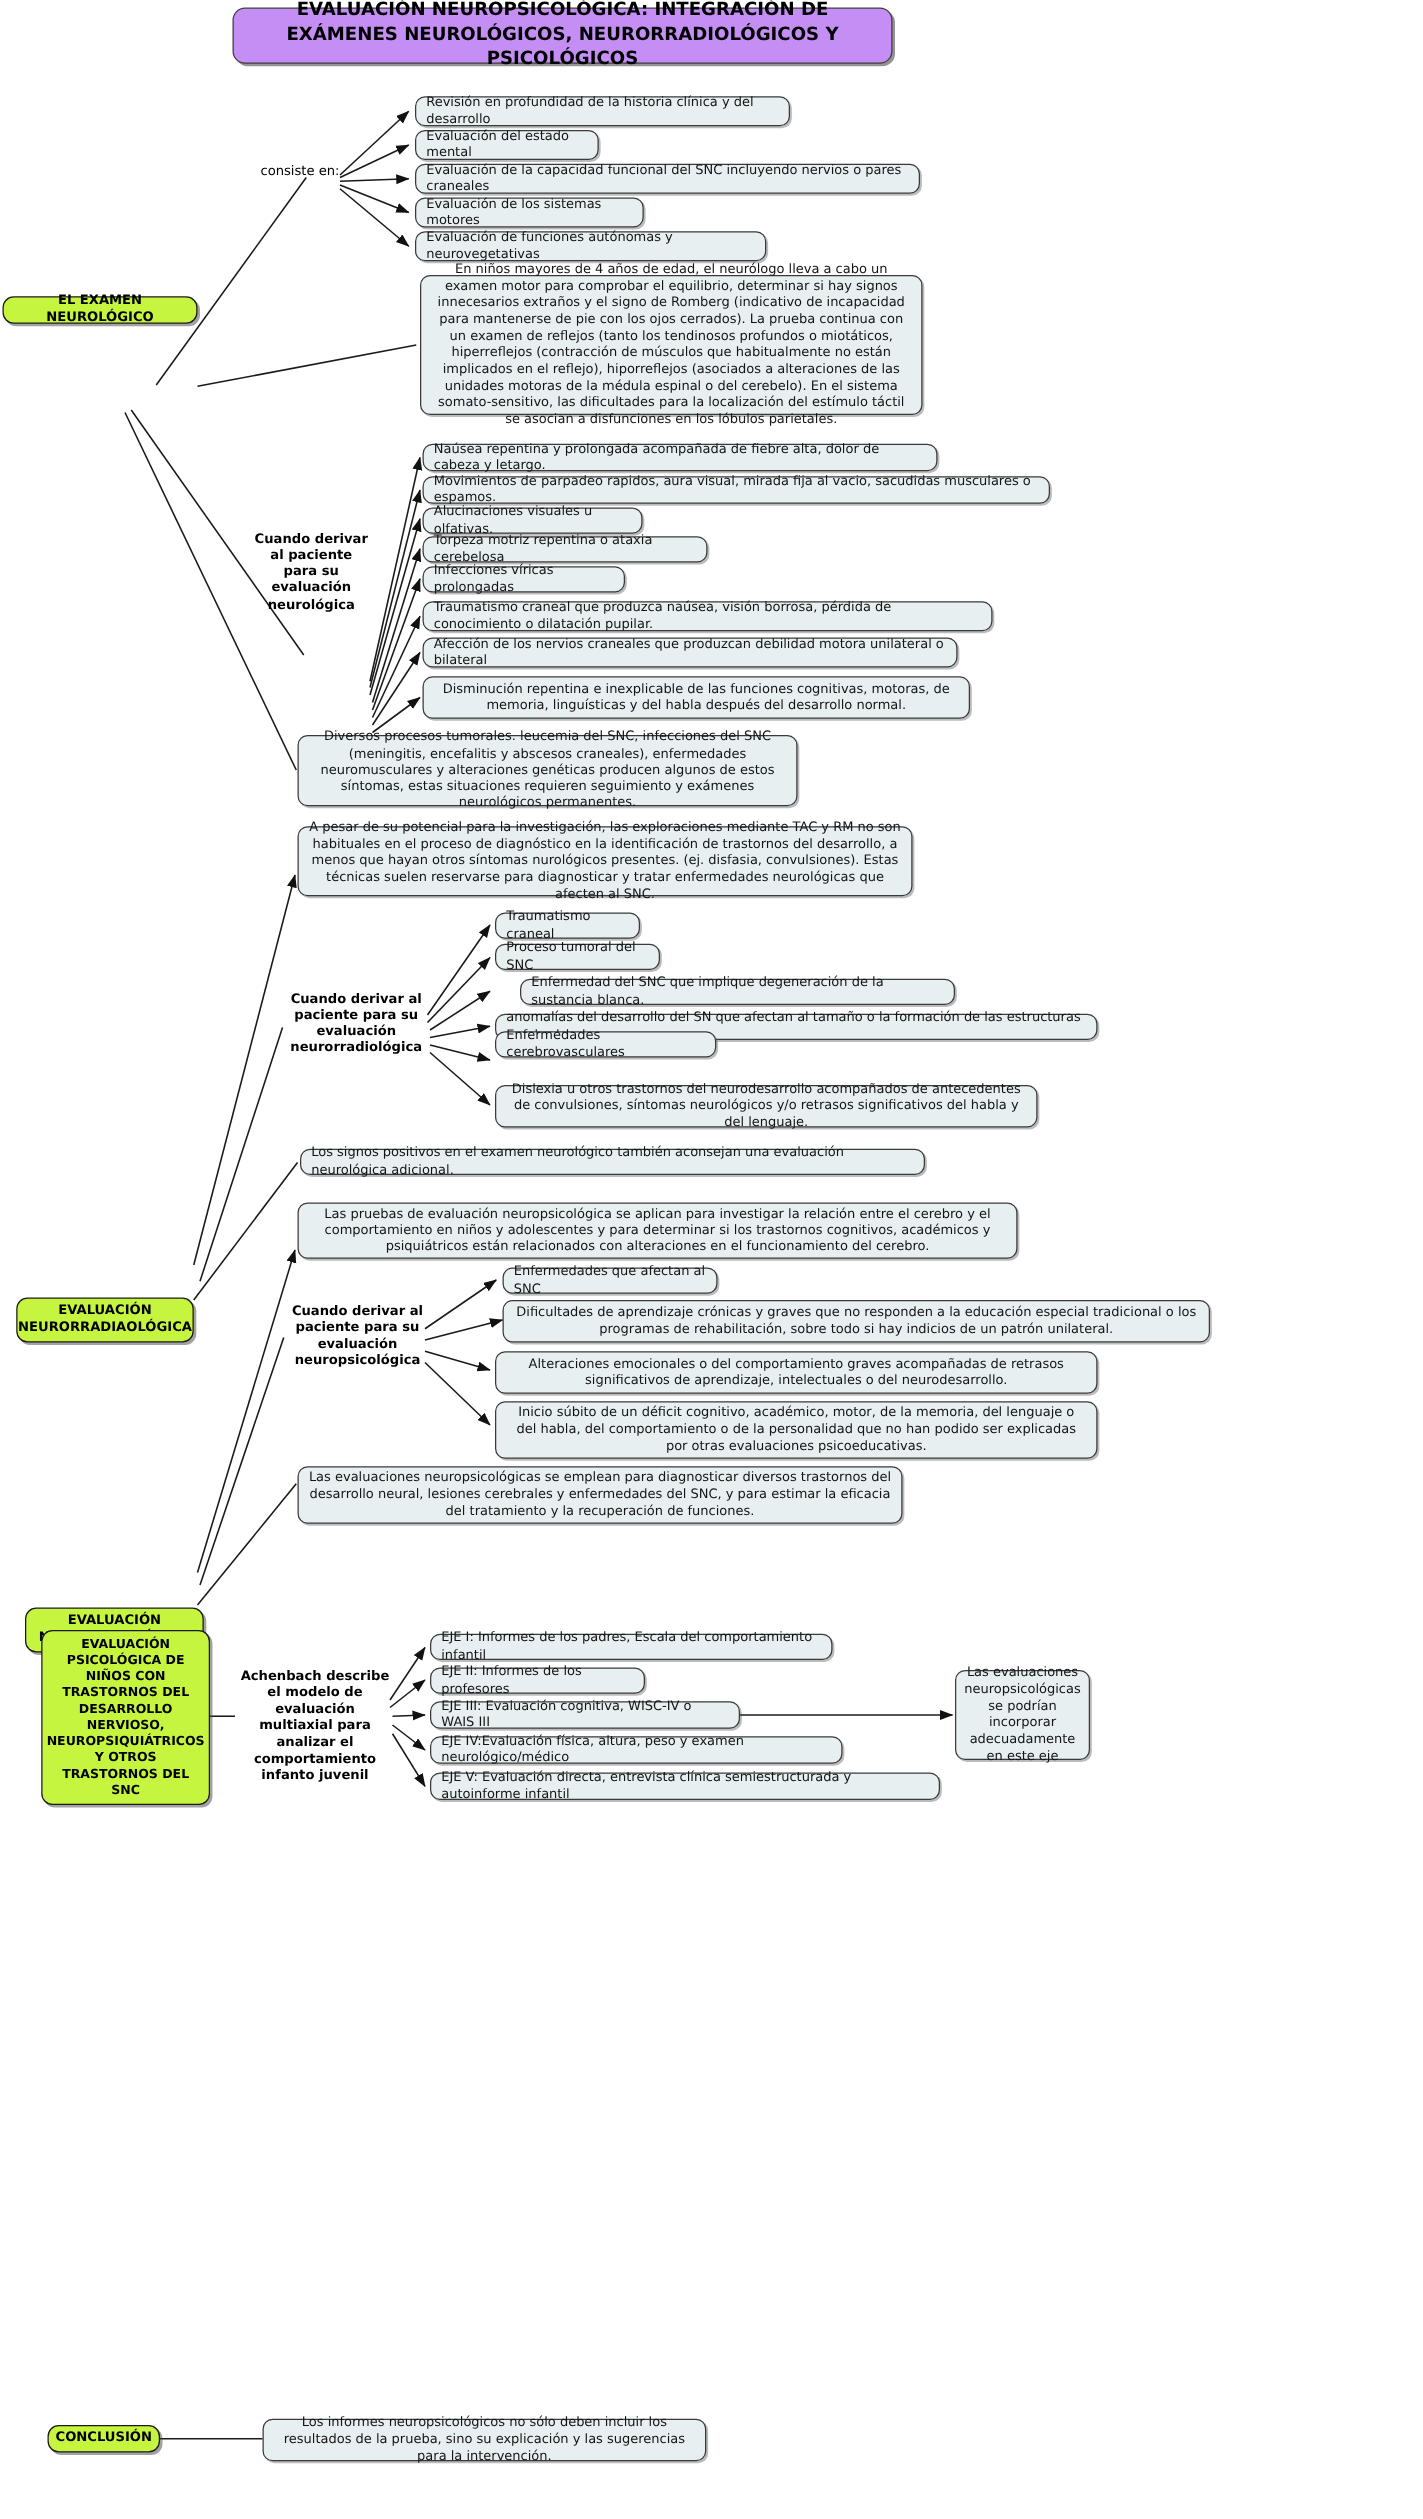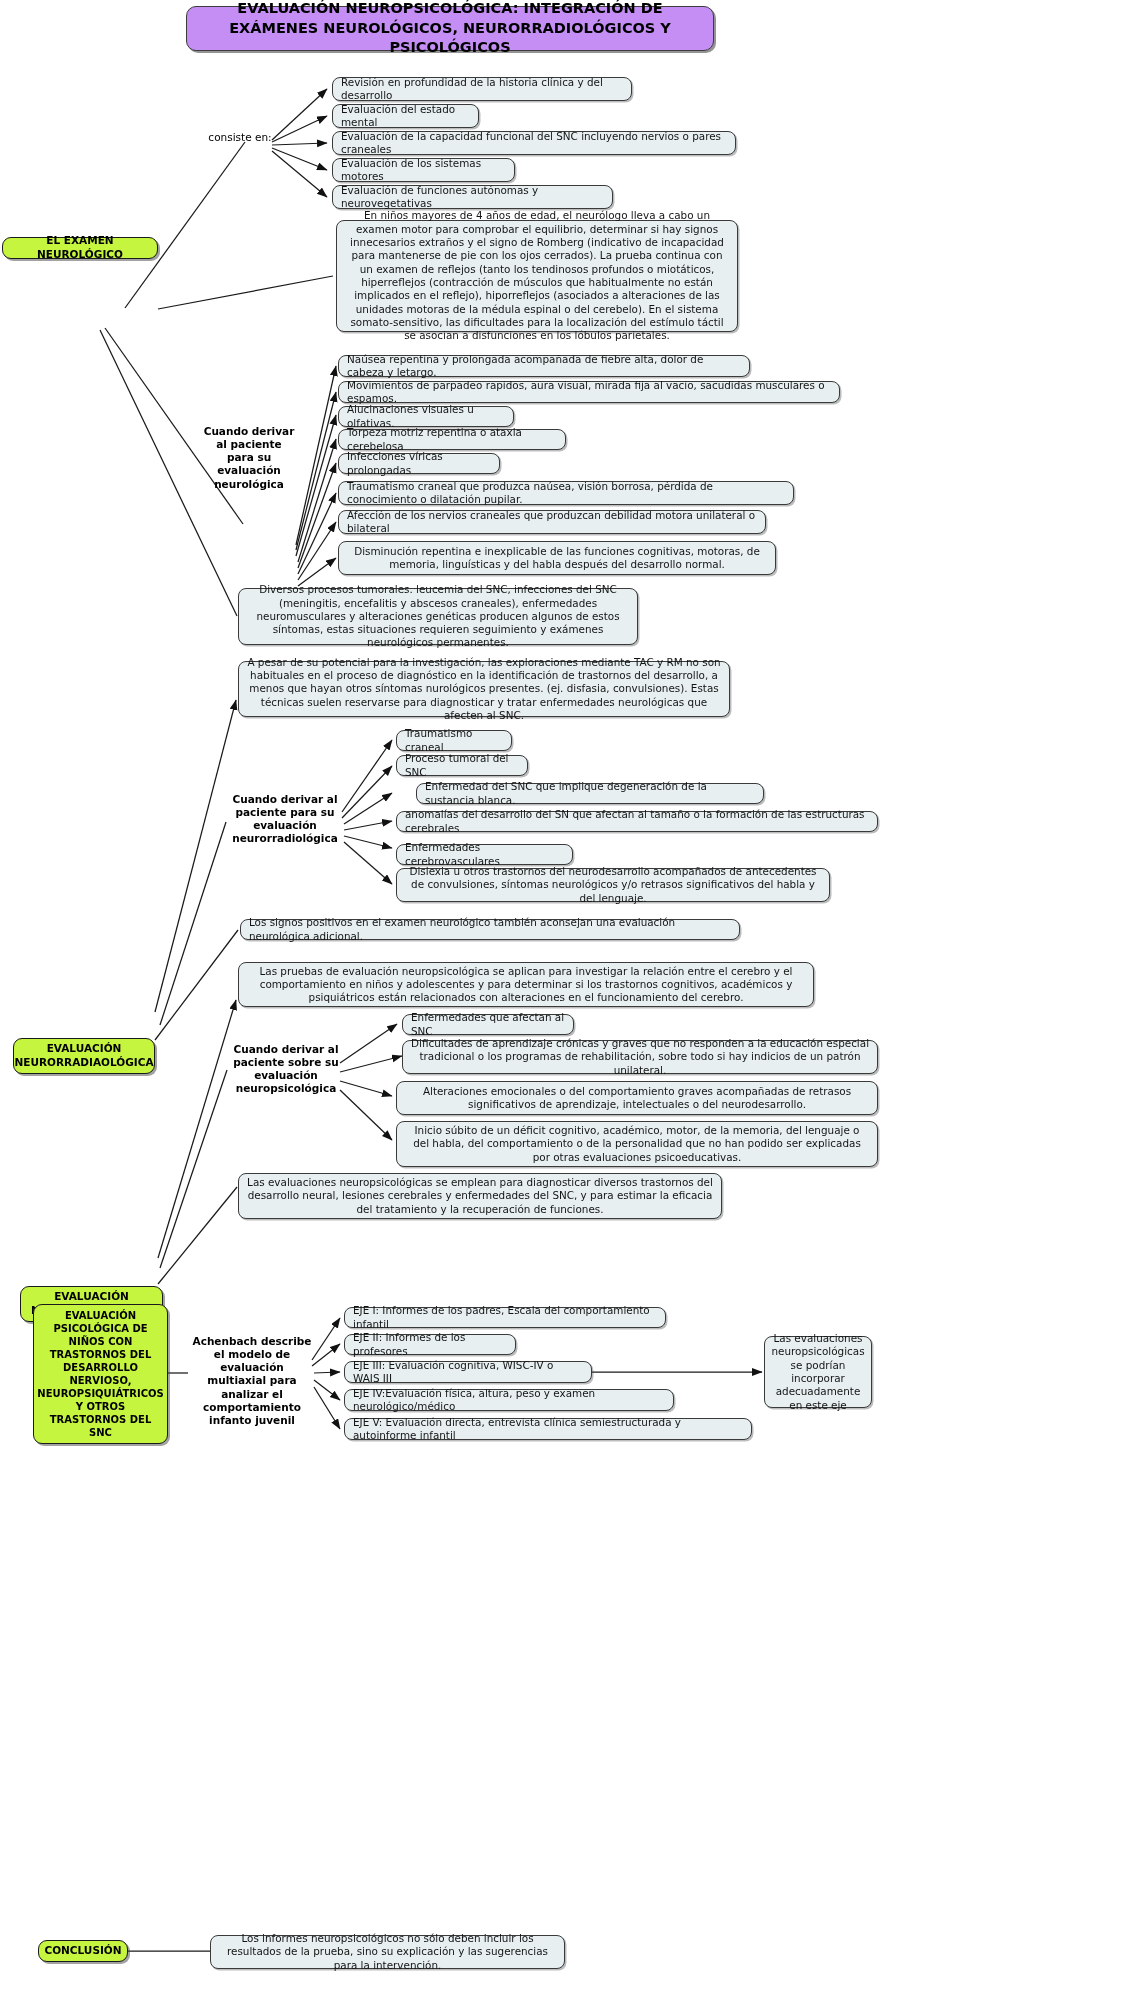--- a/index.html
+++ b/index.html
@@ -191,33 +191,33 @@
   <div class="node box para" style="left:238px; top:661px; width:492px; height:56px;">A pesar de su potencial para la investigación, las exploraciones mediante TAC y RM no son habituales en el proceso de diagnóstico  en la identificación de trastornos del desarrollo, a menos que hayan otros síntomas nurológicos presentes. (ej. disfasia, convulsiones). Estas técnicas suelen reservarse para diagnosticar y tratar enfermedades neurológicas que afecten al SNC.</div>
 
   <div class="node green-node" style="left:13px; top:1038px; width:142px; height:36px;">EVALUACIÓN NEURORRADIAOLÓGICA</div>
 
   <div class="plain-label" style="left:227px; top:793px; width:116px;">Cuando derivar al paciente para su evaluación neurorradiológica</div>
 
   <div class="node box left" style="left:396px; top:730px; width:116px; height:21px;">Traumatismo craneal</div>
   <div class="node box left" style="left:396px; top:755px; width:132px; height:21px;">Proceso tumoral del SNC</div>
   <div class="node box left" style="left:416px; top:783px; width:348px; height:21px;">Enfermedad del SNC que implique degeneración de la sustancia blanca.</div>
   <div class="node box left" style="left:396px; top:811px; width:482px; height:21px;">anomalías del desarrollo del SN que afectan al tamaño o la formación de las estructuras cerebrales</div>
-  <div class="node box left" style="left:396px; top:844px; width:177px; height:21px;">Enfermedades cerebrovasculares</div>
+  <div class="node box left" style="left:396px; top:825px; width:177px; height:21px;">Enfermedades cerebrovasculares</div>
   <div class="node box left" style="left:240px; top:919px; width:500px; height:21px;">Los signos positivos en el examen neurológico también aconsejan una evaluación neurológica adicional.</div>
 
   <div class="node box para" style="left:396px; top:868px; width:434px; height:34px;">Dislexia u otros trastornos del neurodesarrollo acompañados de antecedentes de convulsiones, síntomas neurológicos y/o retrasos significativos del habla y del lenguaje.</div>
 
   <div class="node box para" style="left:238px; top:962px; width:576px; height:45px;">Las pruebas de evaluación neuropsicológica se aplican para investigar la relación entre el cerebro y el comportamiento en niños y adolescentes y para determinar si los trastornos cognitivos, académicos y psiquiátricos están relacionados con alteraciones en el funcionamiento del cerebro.</div>
 
   <div class="node green-node" style="left:20px; top:1286px; width:143px; height:36px;">EVALUACIÓN NEUROPSICOLÓGICA</div>
 
-  <div class="plain-label" style="left:228px; top:1043px; width:116px;">Cuando derivar al paciente sobre su evaluación neuropsicológica</div>
+  <div class="plain-label" style="left:228px; top:1043px; width:116px;">Cuando derivar al paciente para su evaluación neuropsicológica</div>
 
   <div class="node box left" style="left:402px; top:1014px; width:172px; height:21px;">Enfermedades que afectan al SNC</div>
-  <div class="node box para" style="left:402px; top:1040px; width:476px; height:34px;">Dificultades de aprendizaje crónicas y graves que no responden a la educación especial tradicional o los programas de rehabilitación, sobre todo si hay indicios de un patrón unilateral.</div>
+  <div class="node box para" style="left:402px; top:1040px; width:566px; height:34px;">Dificultades de aprendizaje crónicas y graves que no responden a la educación especial tradicional o los programas de rehabilitación, sobre todo si hay indicios de un patrón unilateral.</div>
   <div class="node box para" style="left:396px; top:1081px; width:482px; height:34px;">Alteraciones emocionales o del comportamiento graves acompañadas de retrasos significativos de aprendizaje, intelectuales o del neurodesarrollo.</div>
   <div class="node box para" style="left:396px; top:1121px; width:482px; height:46px;">Inicio súbito de un déficit cognitivo, académico, motor, de la memoria, del lenguaje o del habla, del comportamiento o de la personalidad que no han podido ser explicadas por otras evaluaciones psicoeducativas.</div>
 
   <div class="node box para" style="left:238px; top:1173px; width:484px; height:46px;">Las evaluaciones neuropsicológicas se emplean para diagnosticar diversos trastornos del desarrollo neural, lesiones cerebrales y enfermedades del SNC, y para estimar la eficacia del tratamiento y la recuperación de funciones.</div>
 
   <div class="node green-node small-lbl" style="left:33px; top:1304px; width:135px; height:140px;">EVALUACIÓN PSICOLÓGICA DE NIÑOS CON TRASTORNOS DEL DESARROLLO NERVIOSO, NEUROPSIQUIÁTRICOS Y OTROS TRASTORNOS DEL SNC</div>
 
   <div class="plain-label" style="left:190px; top:1335px; width:124px;">Achenbach describe el modelo de evaluación multiaxial para analizar el comportamiento infanto juvenil</div>
 
   <div class="node box left" style="left:344px; top:1307px; width:322px; height:21px;">EJE I: Informes de los padres, Escala del comportamiento infantil</div>

